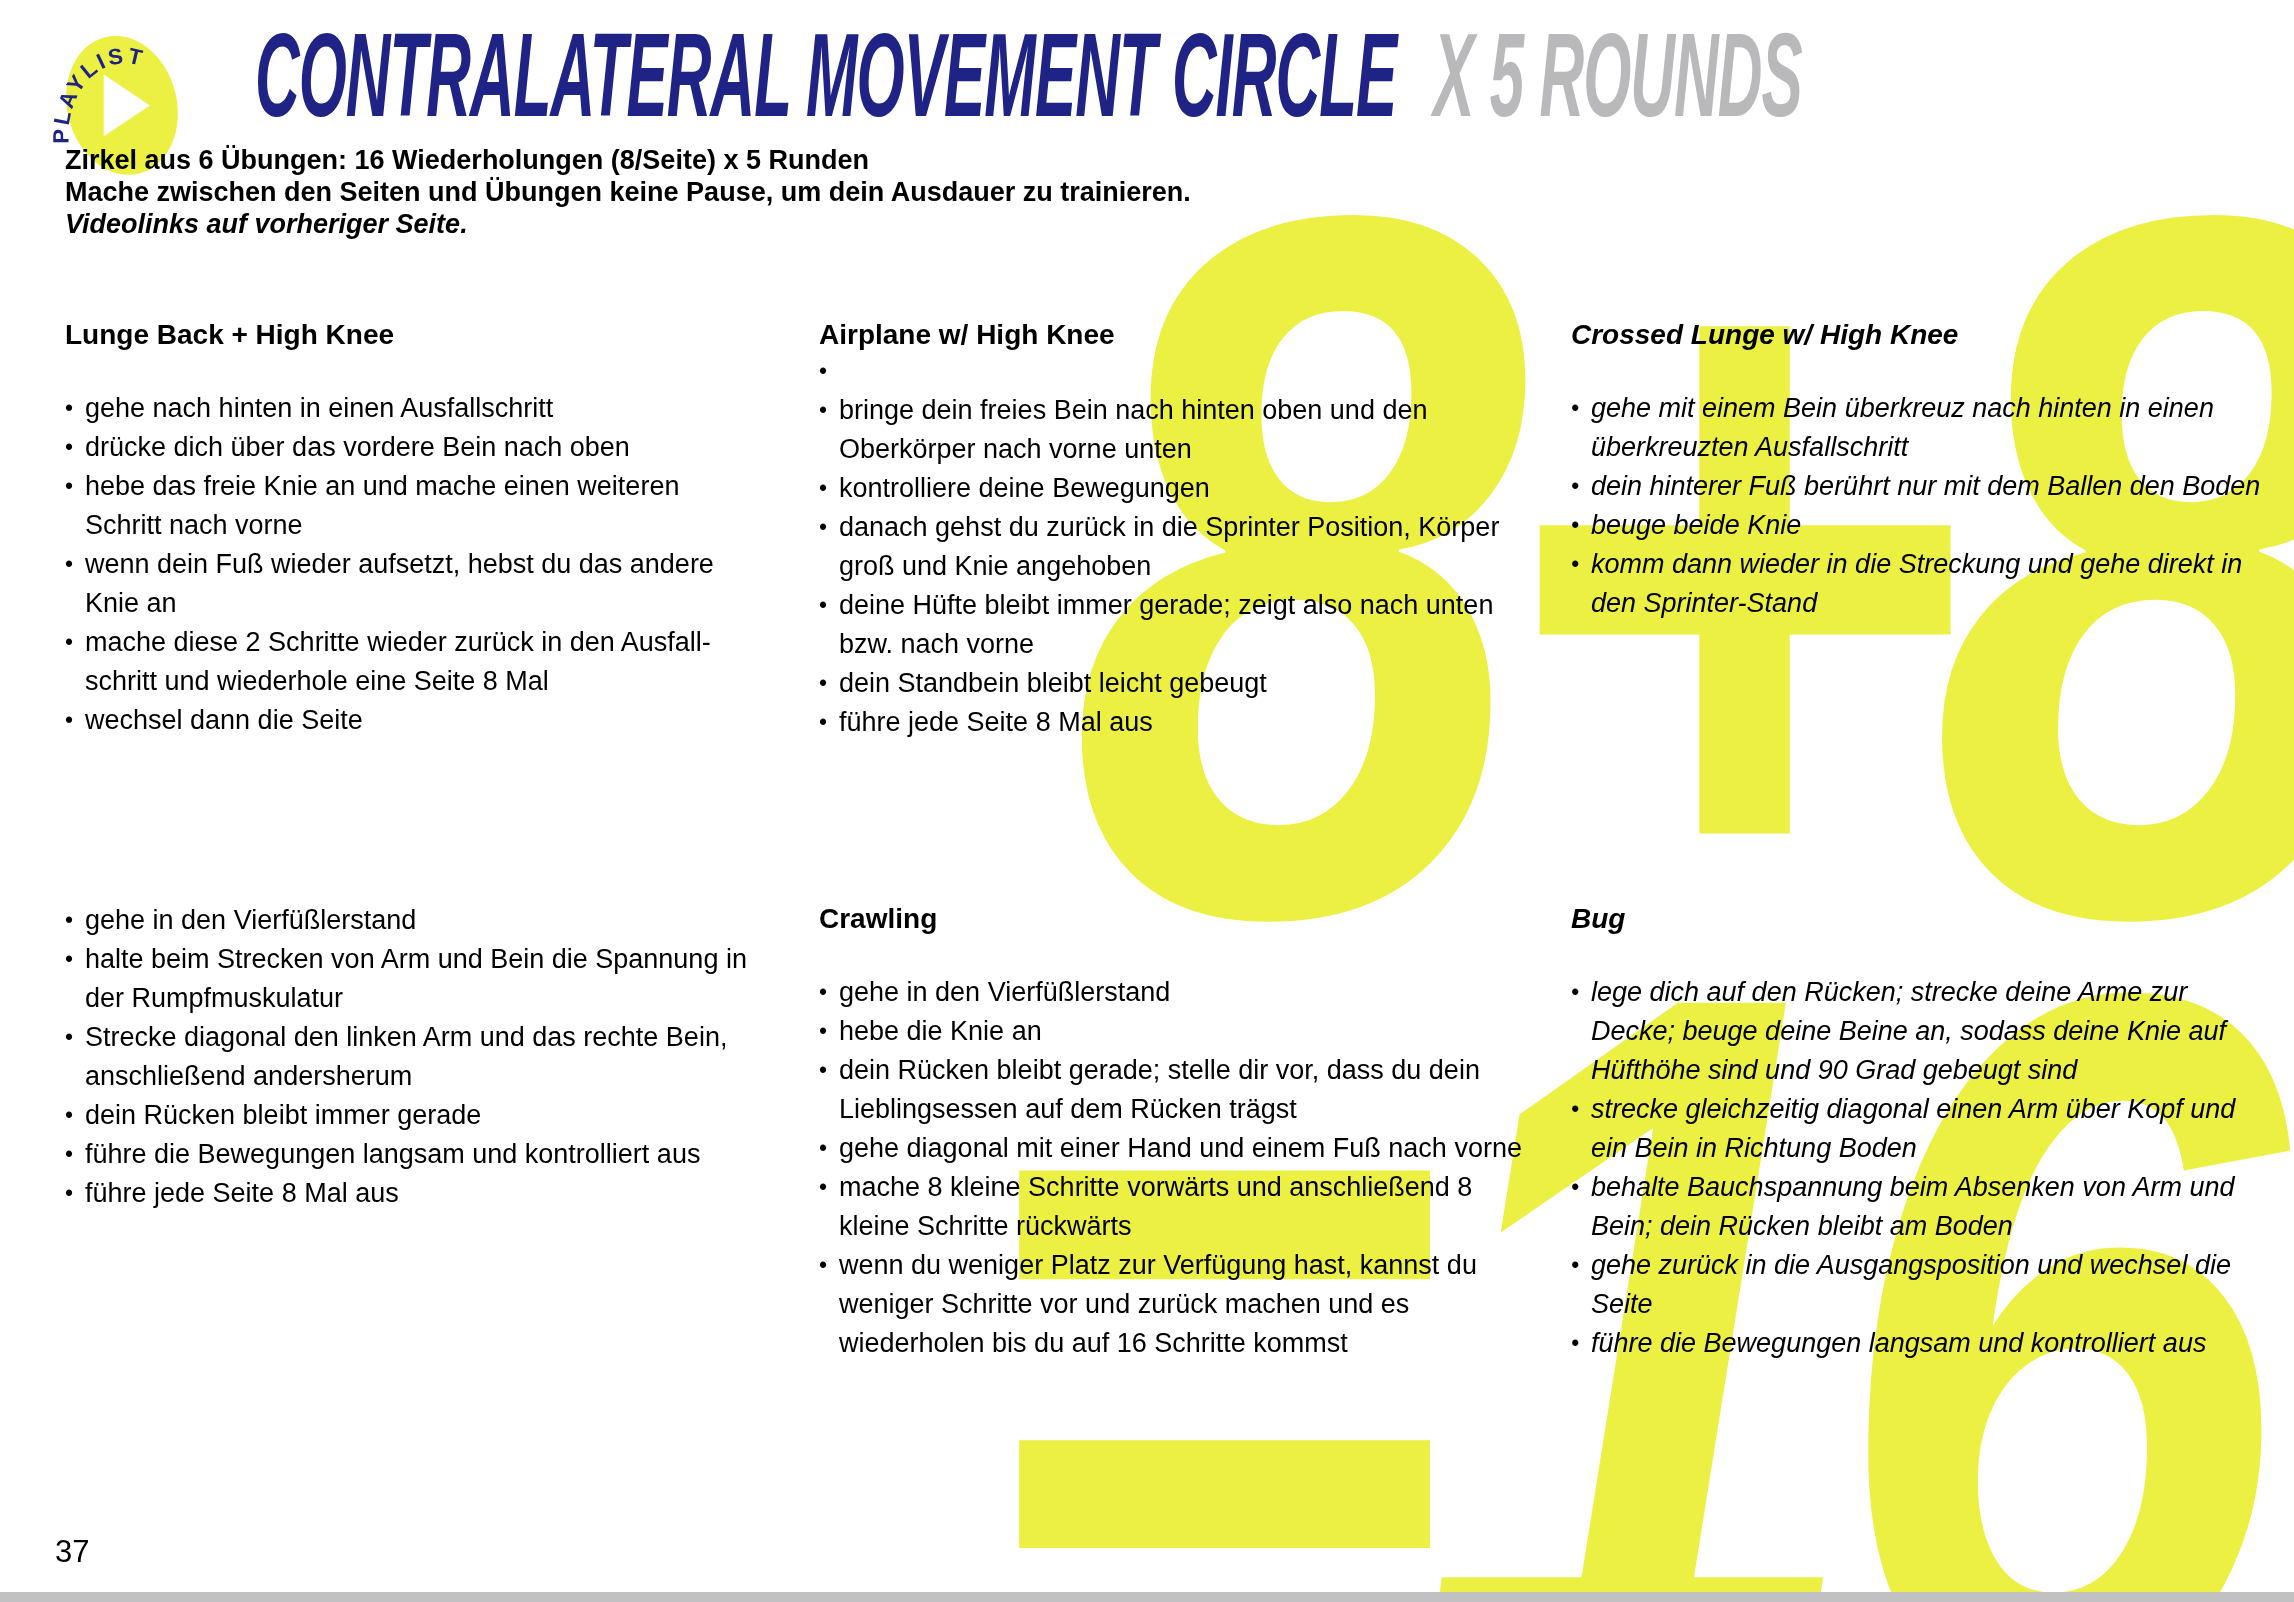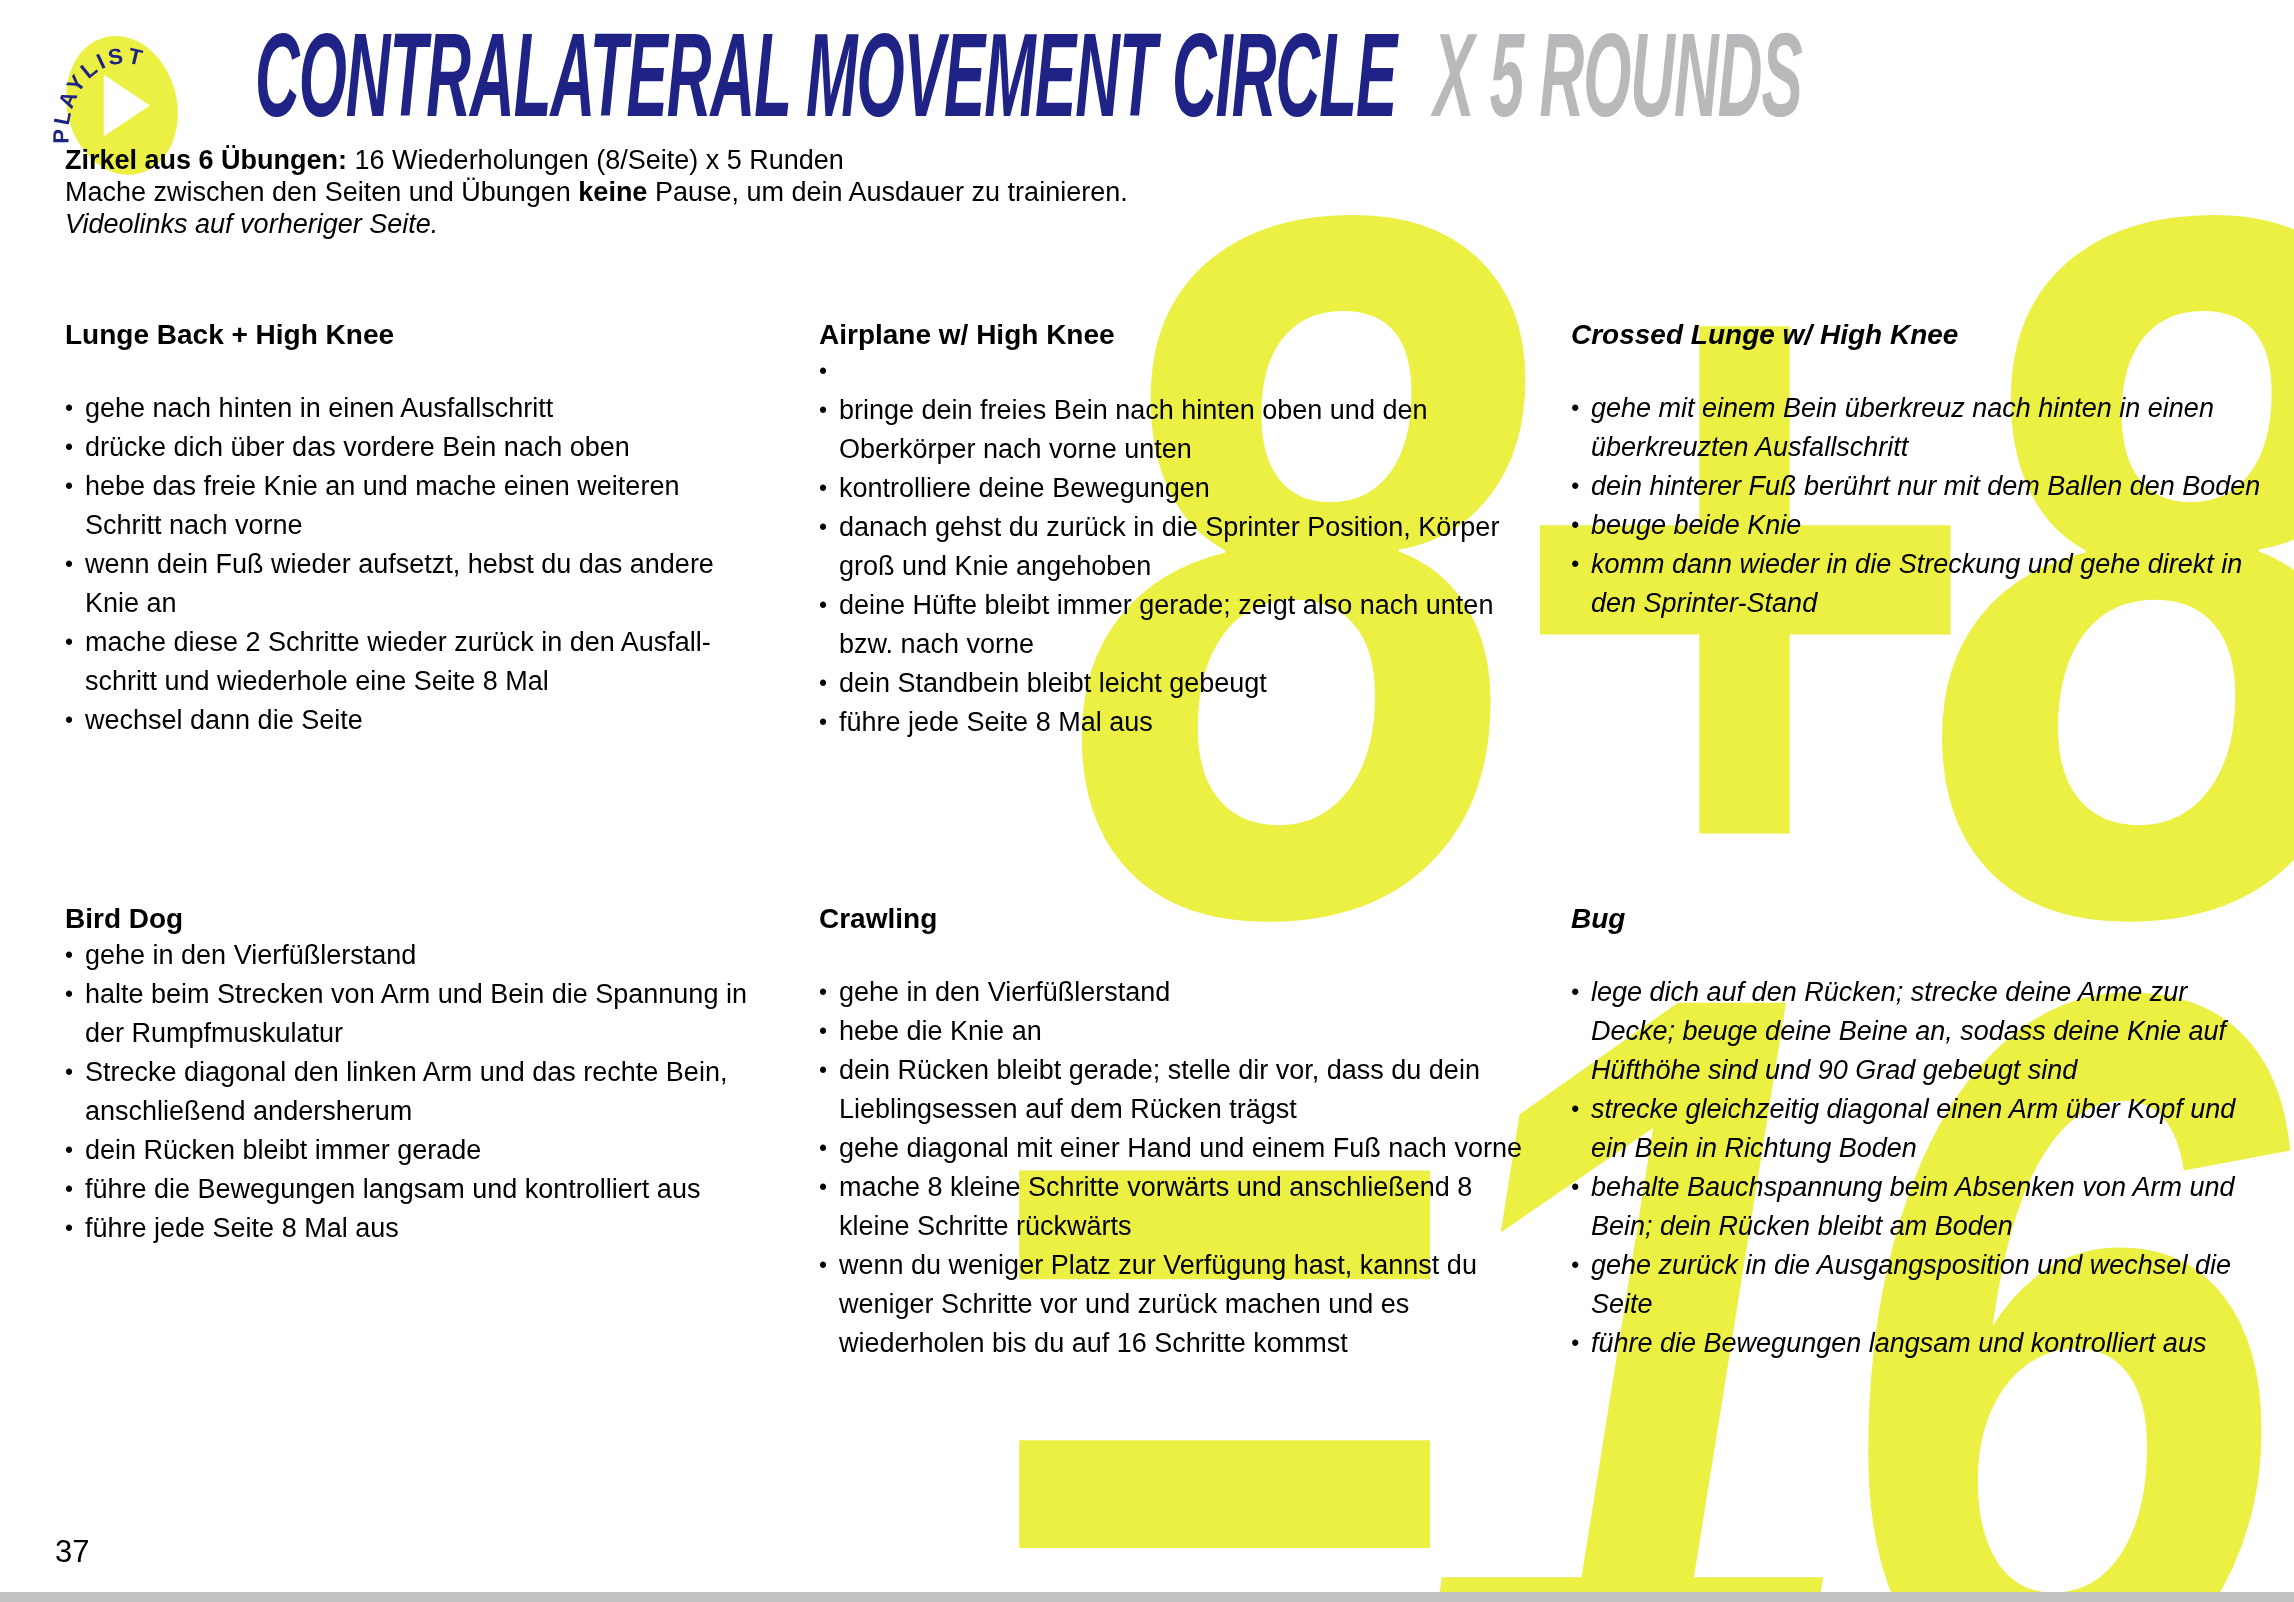--- a/index.html
+++ b/index.html
@@ -48,20 +48,21 @@
     transform:scaleX(0.52);
     transform-origin:left top;
   }
   .title-main   { color:#1e2385; }
   .title-suffix { color:#b9b9bc; margin-left:40px; }
 
   .intro {
     position:absolute; left:65px; top:144px;
     font-size:27px; line-height:32px;
     width:1210px;
+    font-weight:bold;
   }
   .intro p { margin:0; }
   .intro .it { font-style:italic; }
 
   
   .exercise { position:absolute; }
   .col-0 { left:65px;   width:697px; }
   .col-1 { left:819px;  width:711px; }
   .col-2 { left:1571px; width:697px;font-style:italic; }
   .row-0 { top:317px; }
@@ -160,21 +161,20 @@
       <h3 class="ex-title">Crossed Lunge w/ High Knee</h3>
       <ul class="bullets">
           <li class="bullet">gehe mit einem Bein überkreuz nach hinten in einen überkreuzten Ausfallschritt</li>
           <li class="bullet">dein hinterer Fuß berührt nur mit dem Ballen den Boden</li>
           <li class="bullet">beuge beide Knie</li>
           <li class="bullet">komm dann wieder in die Streckung und gehe direkt in den Sprinter-Stand</li>
         </ul>
     </section>
 
     <section class="exercise col-0 row-1 tight">
-      <h3 class="ex-title">Bird Dog</h3>
       <ul class="bullets">
           <li class="bullet">gehe in den Vierfüßlerstand</li>
           <li class="bullet">halte beim Strecken von Arm und Bein die Spannung in der Rumpfmuskulatur</li>
           <li class="bullet">Strecke diagonal den linken Arm und das rechte Bein, anschließend andersherum</li>
           <li class="bullet">dein Rücken bleibt immer gerade</li>
           <li class="bullet">führe die Bewegungen langsam und kontrolliert aus</li>
           <li class="bullet">führe jede Seite 8 Mal aus</li>
         </ul>
     </section>
 

